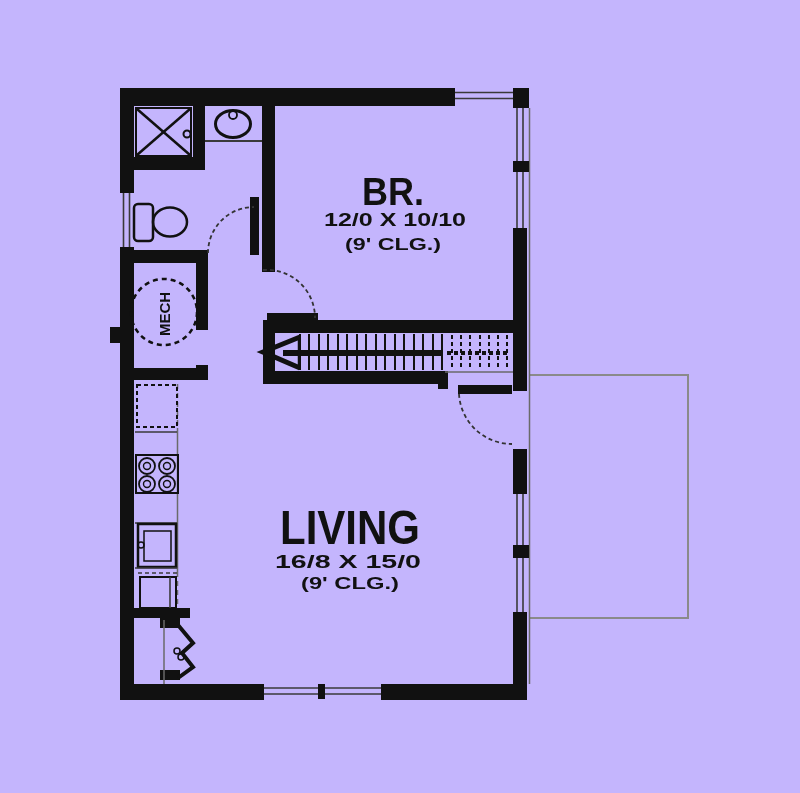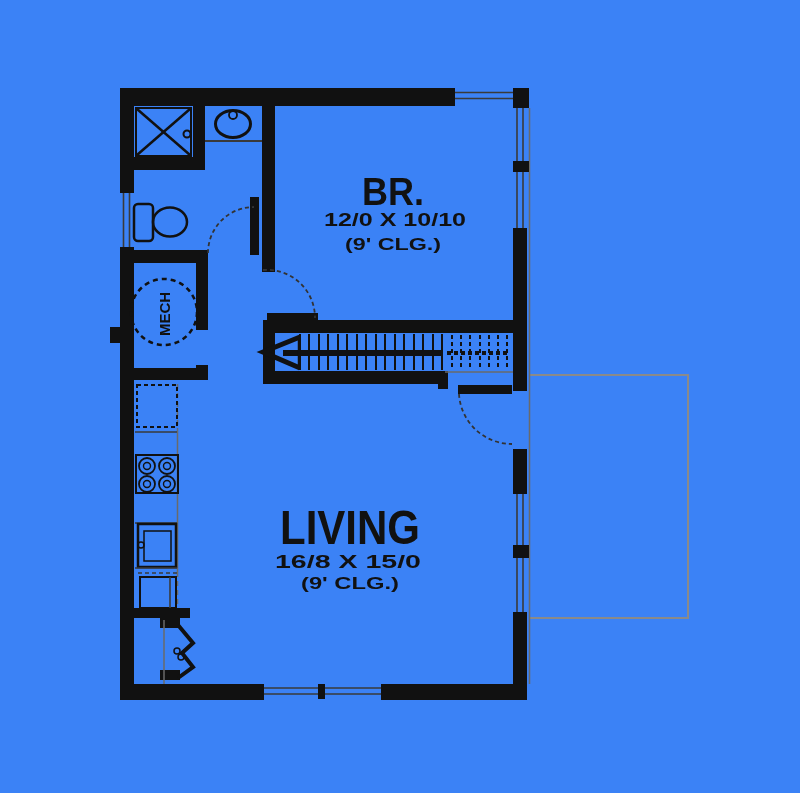--- a/index.html
+++ b/index.html
@@ -1,16 +1,16 @@
 <!DOCTYPE html>
 <html><head>
 <meta charset="utf-8">
 <style>
   html,body{margin:0;padding:0;background:#fff;}
-  .canvas{position:relative;width:800px;height:793px;background:#3b82f6;overflow:hidden;
+  .canvas{position:relative;width:800px;height:793px;background:#c4b5fd;overflow:hidden;
           font-family:"Liberation Sans", sans-serif;}
   svg{position:absolute;left:0;top:0;}
   .wall{fill:#111;stroke:none;}
   .thin{stroke:#3a3a3a;stroke-width:1.6;fill:none;}
   .face{stroke:#6a6a6a;stroke-width:1.5;fill:none;}
   .deck{stroke:#8a8a8a;stroke-width:2;fill:none;}
   .fixture{stroke:#111;fill:none;}
   .arc{stroke:#333;stroke-width:1.8;fill:none;stroke-dasharray:4 3;}
   .tread{stroke:#111;stroke-width:2;}
   .treadDash{stroke:#111;stroke-width:2;stroke-dasharray:4 3;}

